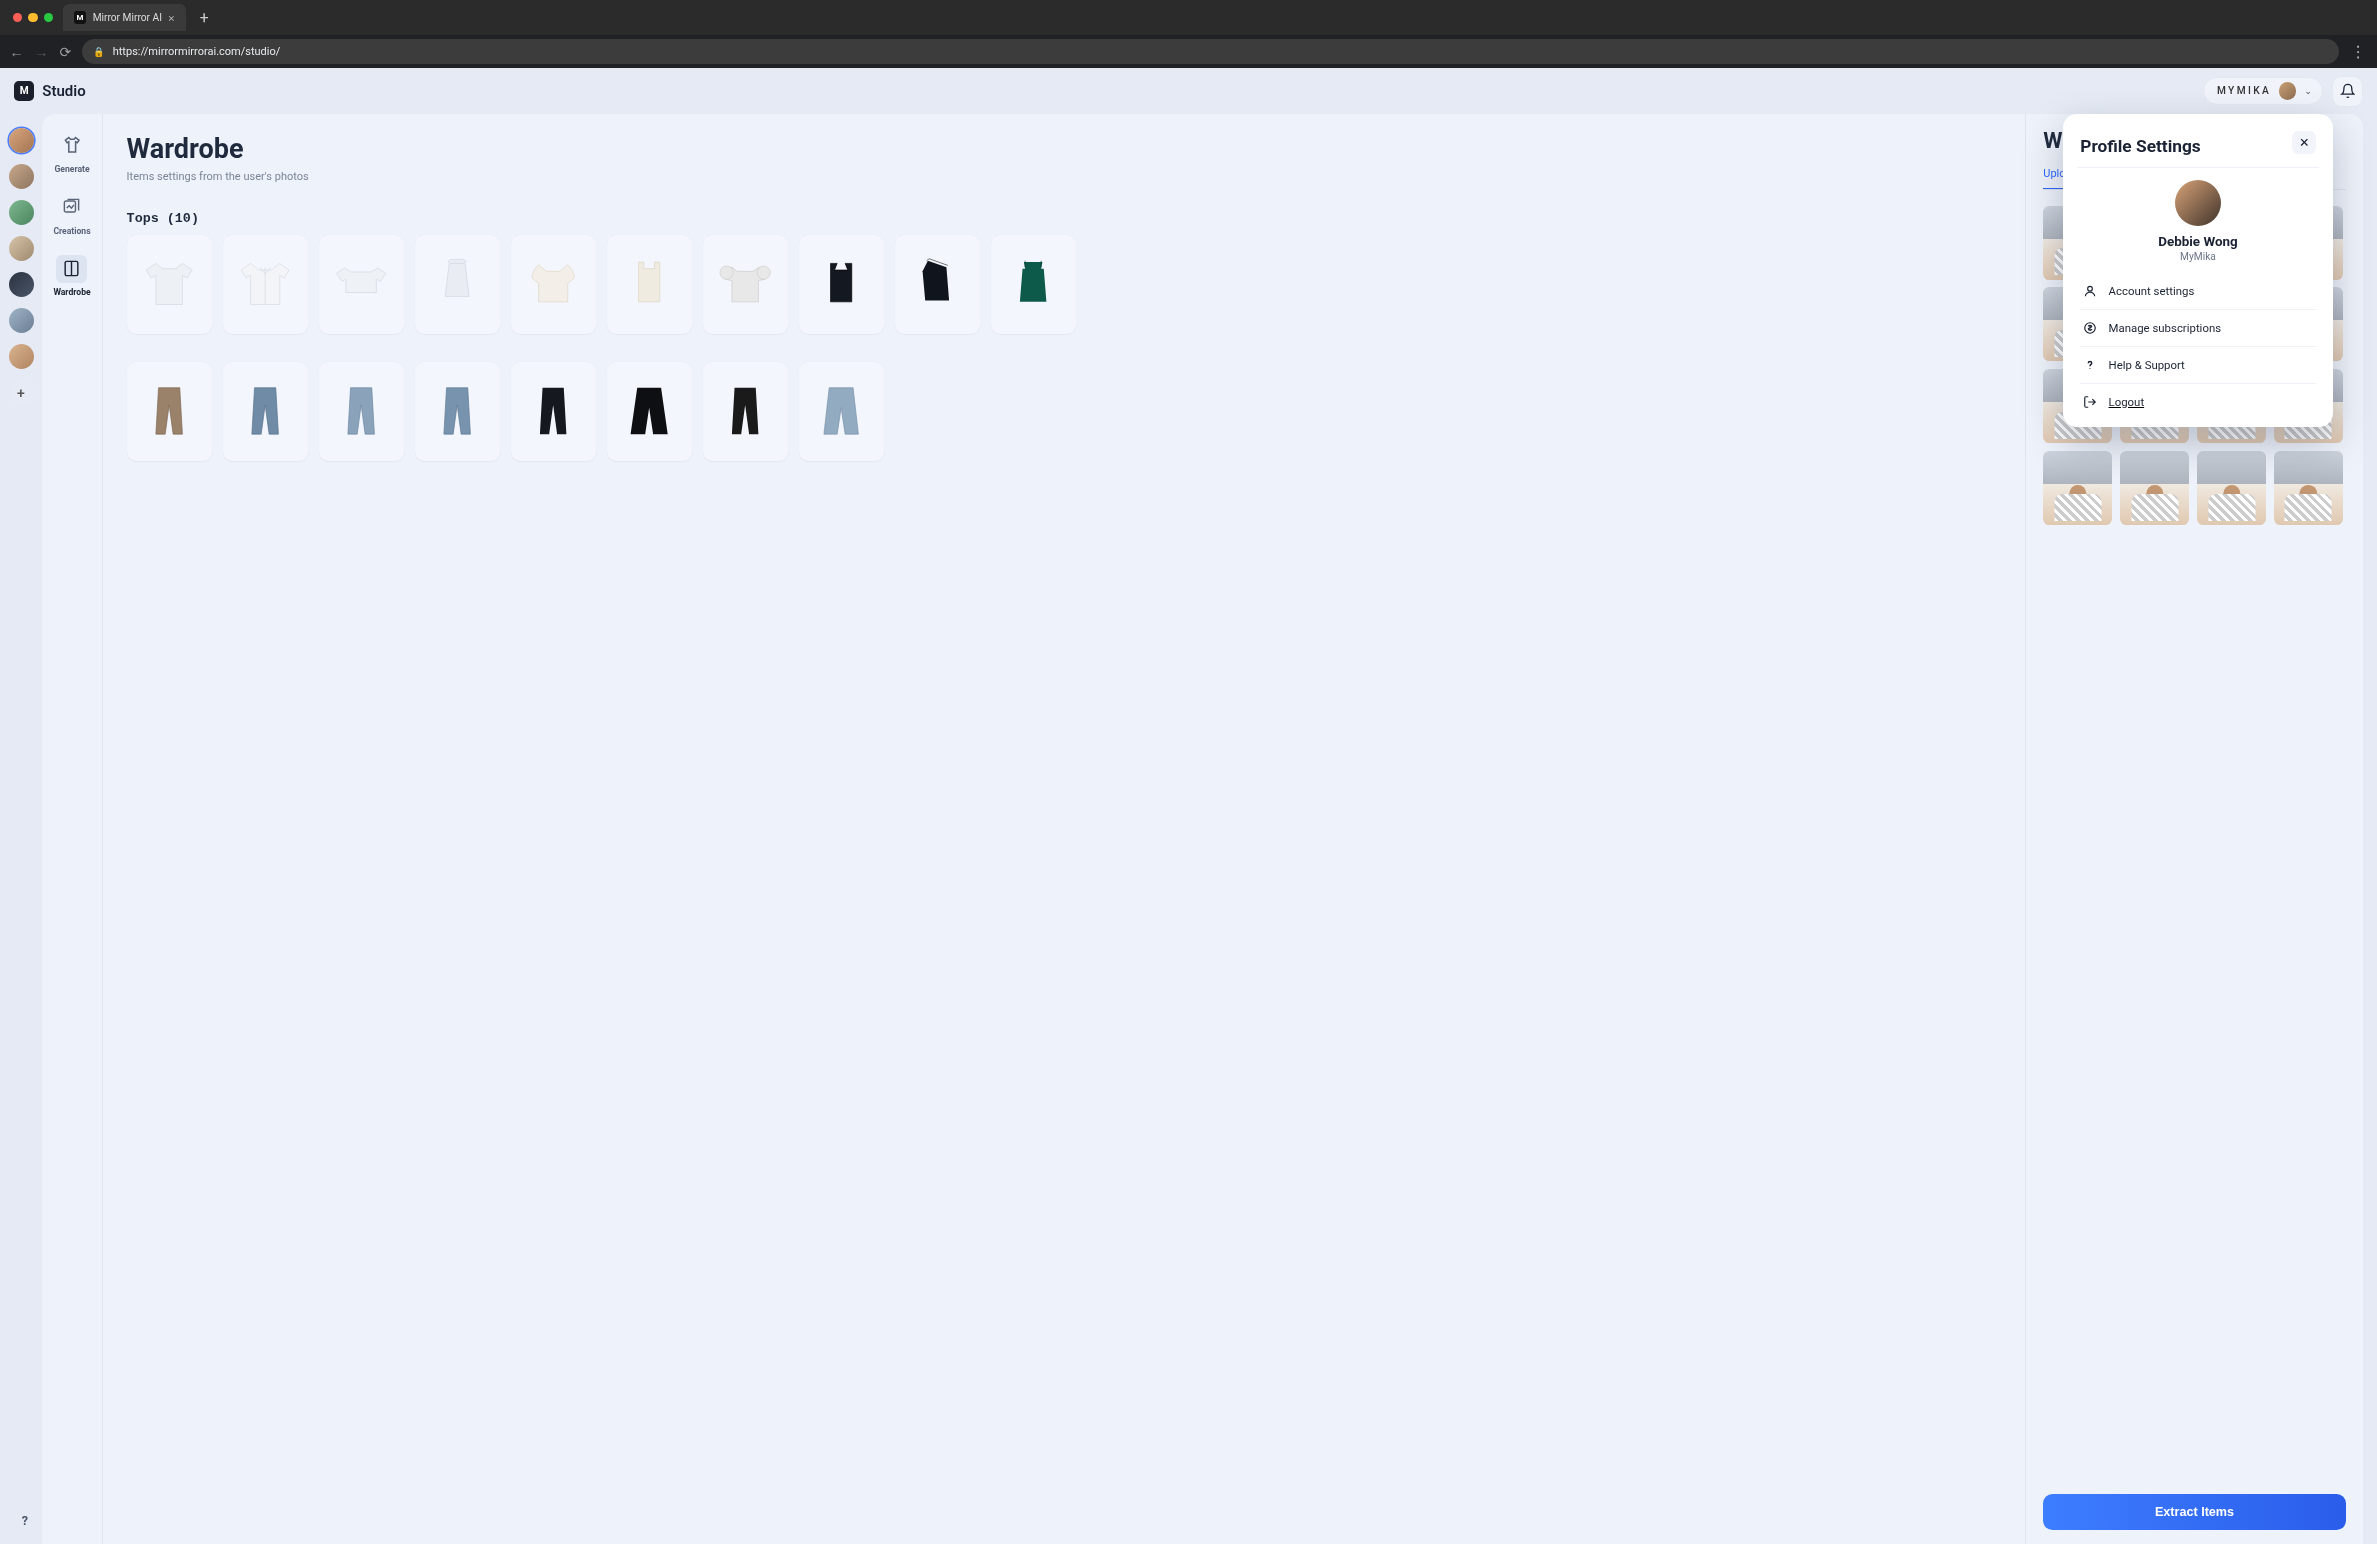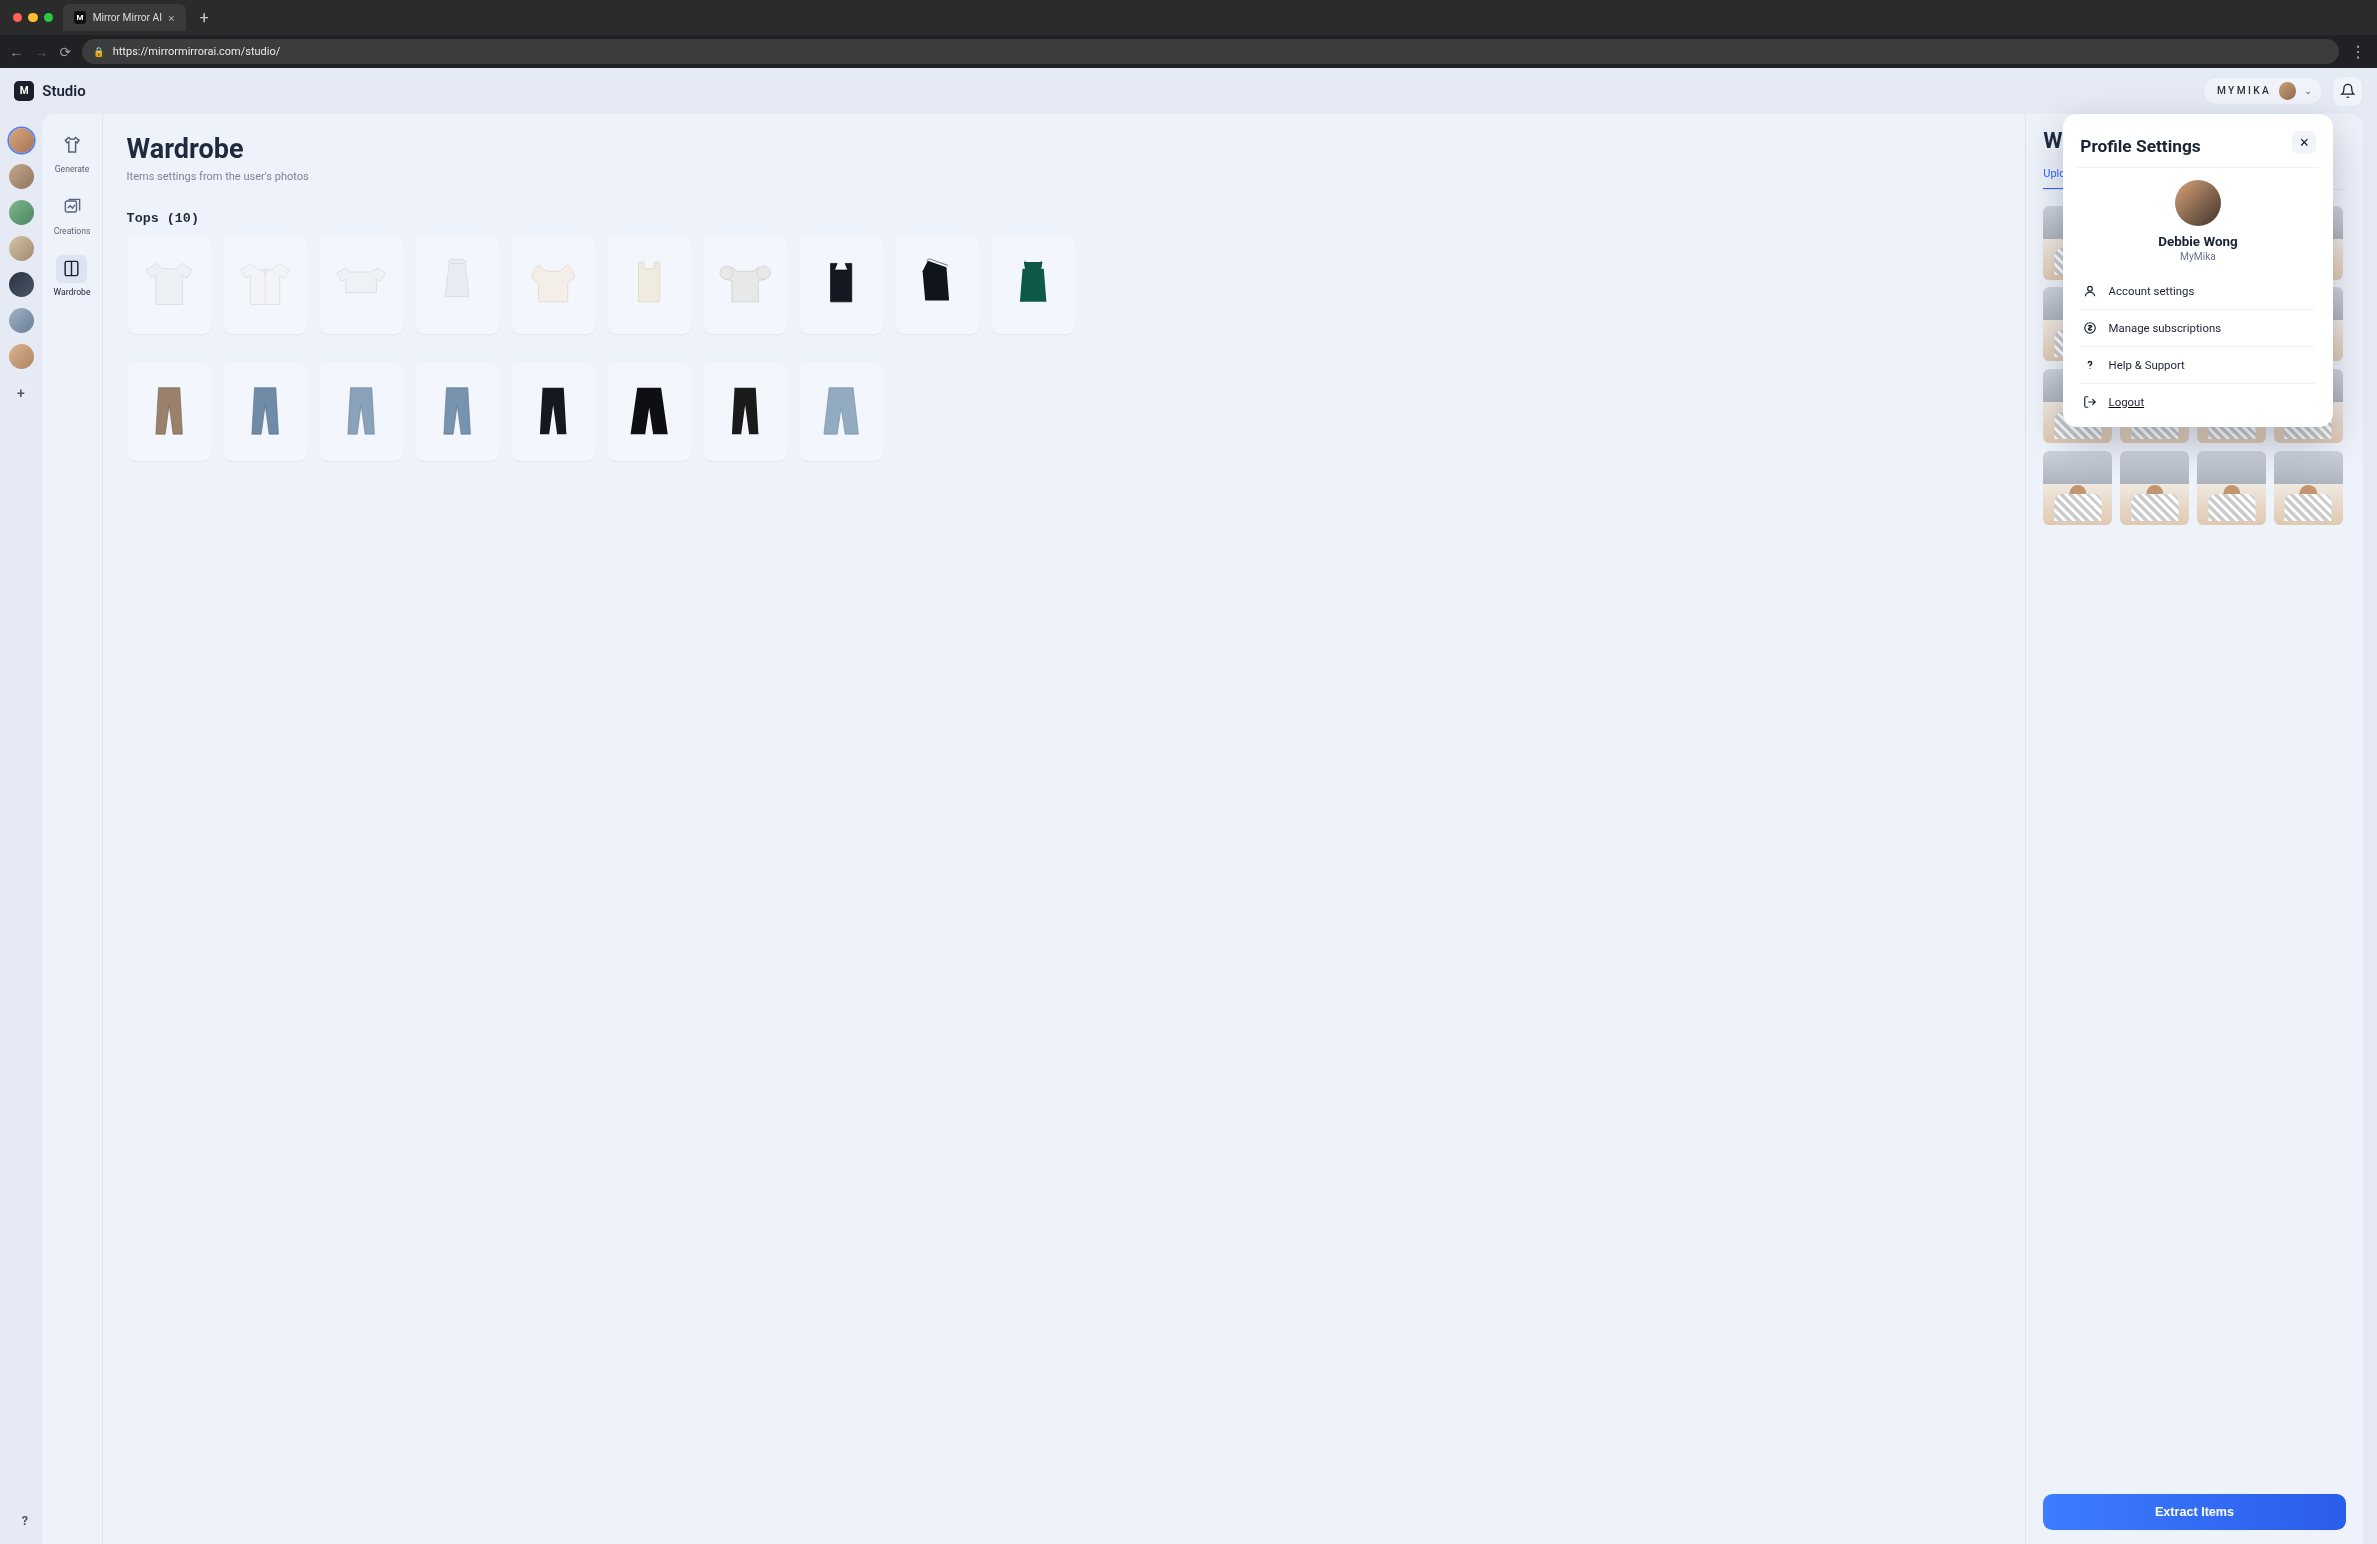--- a/index.html
+++ b/index.html
@@ -44,21 +44,21 @@
   .av2{background:linear-gradient(135deg,#c7a88a,#8e7560);}
   .av3{background:linear-gradient(135deg,#7fb88f,#4a8560);}
   .av4{background:linear-gradient(135deg,#d6c3a8,#9e8a6f);}
   .av5{background:linear-gradient(135deg,#2a3340,#4a5568);}
   .av6{background:linear-gradient(135deg,#a0b4c8,#6a7d92);}
   .av7{background:linear-gradient(135deg,#d9b38f,#b08560);}
   .add{width:25px;height:25px;border-radius:50%;background:#e6ebf5;display:flex;align-items:center;justify-content:center;color:#555;font-size:14px;font-weight:500;}
 
   
   .main-card{position:absolute;left:42px;top:46px;right:14px;bottom:0;background:#eef2fa;border-radius:14px 14px 0 0;display:flex;overflow:hidden;}
-  .side-nav{width:61px;border-right:0.8px solid #dde3ef;display:flex;flex-direction:column;align-items:center;gap:19px;padding-top:17.3px;}
+  .side-nav{width:61px;border-right:0.8px solid #dde3ef;display:flex;flex-direction:column;align-items:center;gap:19px;padding-top:17.3px;font-weight:bold;}
   .snav-item{display:flex;flex-direction:column;align-items:center;gap:4.7px;color:#5a6478;font-size:8.6px;cursor:pointer;}
   .snav-item.active{color:#1a2233;}
   .snav-item.active .snav-icon{background:#dce4f2;border-radius:6.3px;}
   .snav-icon{width:31px;height:28px;display:flex;align-items:center;justify-content:center;}
 
   .content{flex:1;padding:19px 23.6px;overflow:auto;}
   .page-title{font-size:27px;font-weight:700;color:#1f2a3d;}
   .page-sub{font-size:11px;color:#7c8597;margin-top:4.7px;}
   .sect{margin-top:28px;font-family:Liberation Mono, monospace;}
   .sect-title{font-size:13.4px;font-weight:700;color:#1f2a3d;margin-bottom:9.4px;}

